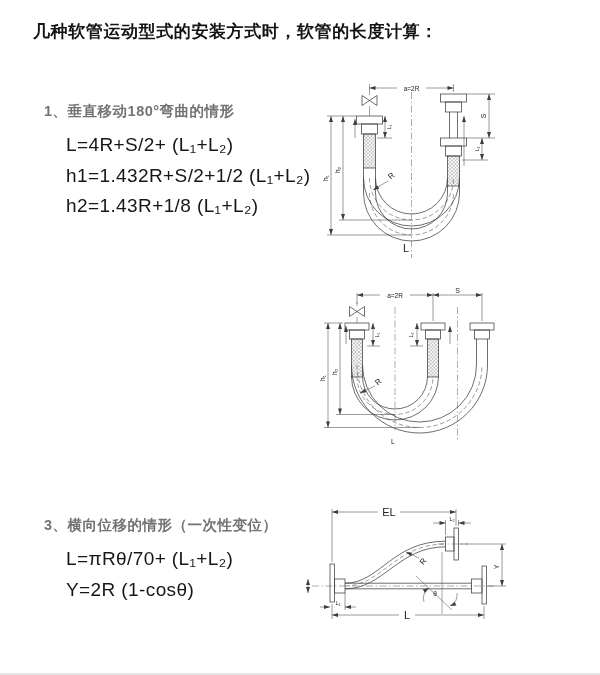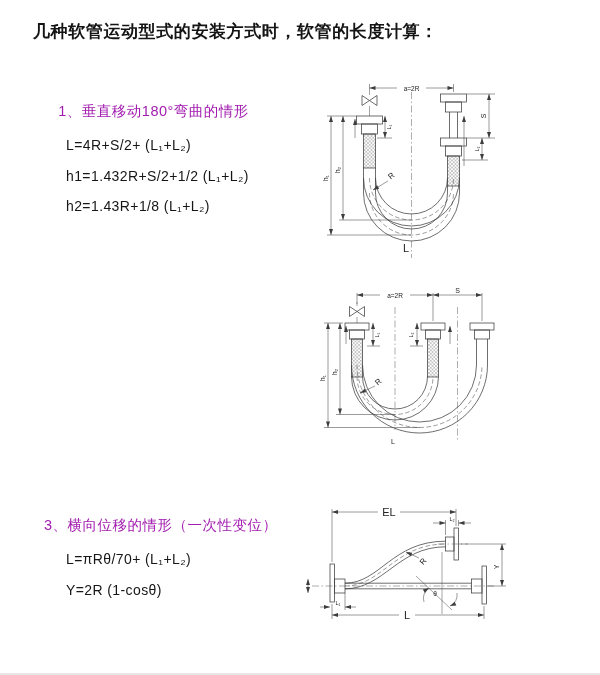--- a/index.html
+++ b/index.html
@@ -7,23 +7,23 @@
     width:600px;height:675px;background:#ffffff;position:relative;overflow:hidden;
     font-family:"Liberation Sans","DejaVu Sans",sans-serif;color:#1d1d1d;
   }
   .page{position:absolute;inset:0;background:#fff;}
   .page-edge{position:absolute;left:0;right:0;bottom:0;height:2px;background:#e6e6e6;}
   .title{
     position:absolute;left:33px;top:20px;font-size:17px;font-weight:600;
     letter-spacing:.6px;color:#141414;white-space:nowrap;
   }
   .sec{position:absolute;left:44px;}
-  .sec-heading{font-size:14.5px;font-weight:400;letter-spacing:.5px;color:#a21caf;white-space:nowrap;text-align:right;}
+  .sec-heading{font-size:14.5px;font-weight:700;letter-spacing:.5px;color:#737373;white-space:nowrap;}
   .formulas{margin-left:22px;margin-top:9px;}
-  .formula{font-size:14px;line-height:30.5px;letter-spacing:.4px;color:#161616;white-space:nowrap;}
+  .formula{font-size:19px;line-height:30.5px;letter-spacing:.4px;color:#161616;white-space:nowrap;}
   svg.diag{position:absolute;}
   svg .ln{stroke:#3d3d3d;stroke-width:.75;fill:none;}
   svg .thin{stroke:#4a4a4a;stroke-width:.5;fill:none;}
   svg .dim{stroke:#474747;stroke-width:.55;fill:none;}
   svg .cl{stroke:#5a5a5a;stroke-width:.5;fill:none;stroke-dasharray:7 2.5 1.5 2.5;}
   svg .dash{stroke:#4a4a4a;stroke-width:.55;fill:none;stroke-dasharray:4.5 2.5;}
   svg .braid{stroke:#3d3d3d;stroke-width:.75;}
   svg text{fill:#222;font-family:"Liberation Sans","DejaVu Sans",sans-serif;}
   .t5{font-size:5.5px}.t6{font-size:6.5px}.t7{font-size:7px}.t8{font-size:8px}.t11{font-size:11px}
 </style>

